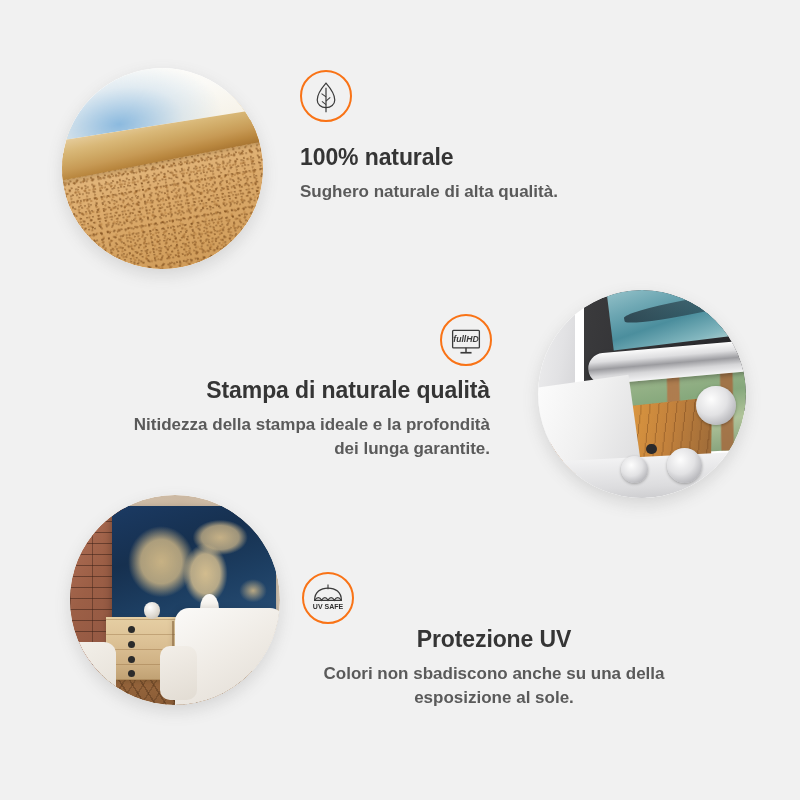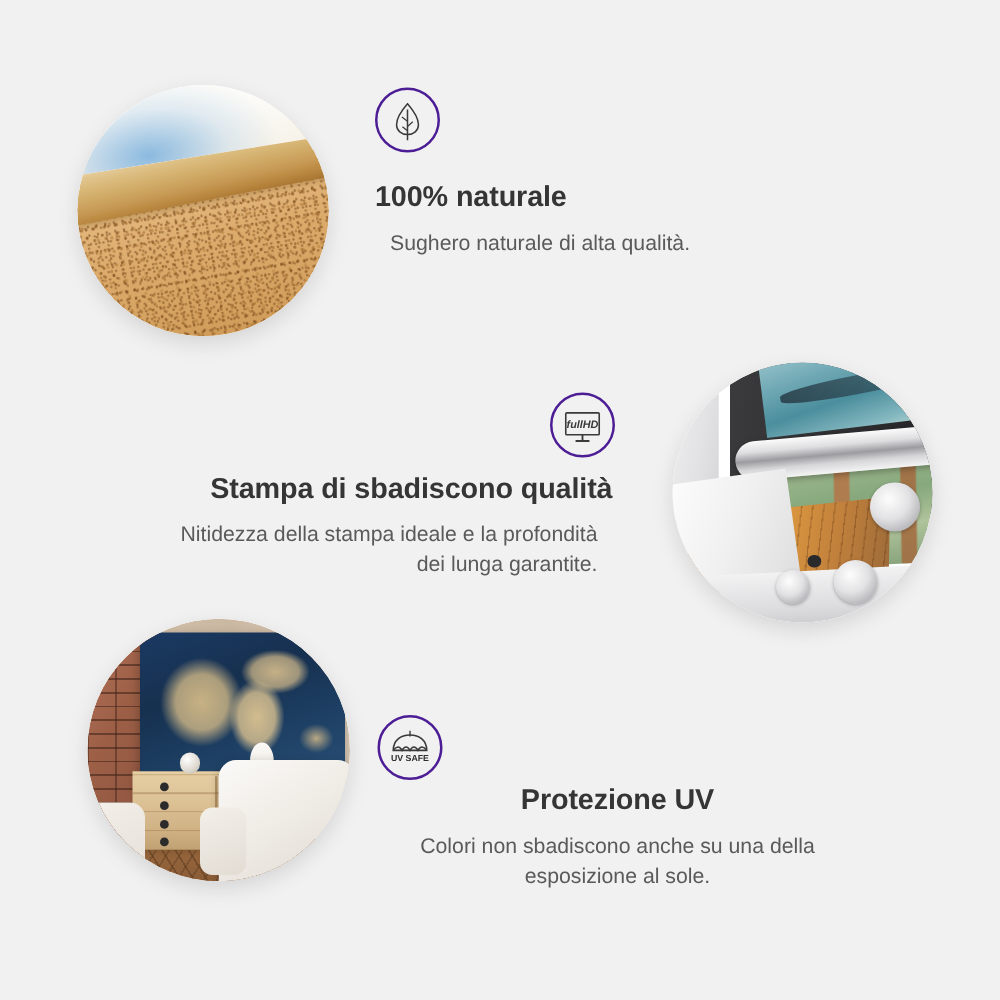--- a/index.html
+++ b/index.html
@@ -218,44 +218,44 @@
     position: absolute; left: 35%; top: 51%; width: 8%; height: 8%;
     border-radius: 50%;
     background: radial-gradient(circle at 36% 32%, #ffffff 0%, #ddd8cf 60%, #bdb7ad 100%);
   }
 
   
   .icon-badge {
     position: absolute;
     width: 52px; height: 52px;
     border-radius: 50%;
-    border: 2px solid #4c1d95;
+    border: 2px solid #f97316;
     box-sizing: border-box;
   }
   .icon-badge svg { display: block; width: 100%; height: 100%; }
   #icon-leaf    { left: 300px; top: 70px;  }
   #icon-fullhd  { left: 440px; top: 314px; }
   #icon-uvsafe  { left: 302px; top: 572px; }
 
   
   .text-block { position: absolute; }
   .feat-title {
     font-size: 23px;
     font-weight: bold;
     color: #353535;
     letter-spacing: -0.1px;
     margin: 0 0 9px 0;
     white-space: nowrap;
   }
   .feat-desc {
     font-size: 17px;
-    font-weight: normal;
+    font-weight: bold;
     color: #5a5a5a;
     line-height: 1.42;
-    margin: 12px;
+    margin: 0;
   }
   #text-natural  { left: 300px; top: 144px; text-align: left;  width: 420px; }
   #text-print    { left: 130px; top: 377px; text-align: right; width: 360px; }
   #text-uv       { left: 284px; top: 626px; text-align: center;  width: 420px; }
 </style>
 </head>
 <body>
 
 <div class="stage">
 
@@ -303,21 +303,21 @@
   <div class="icon-badge" id="icon-fullhd">
     <svg viewBox="0 0 52 52" aria-hidden="true">
       <rect x="11.5" y="15.5" width="29" height="19" rx="1" fill="none" stroke="#3a3a3a" stroke-width="1.4"></rect>
       <line x1="26" y1="34.5" x2="26" y2="39.5" stroke="#3a3a3a" stroke-width="1.6"></line>
       <line x1="20" y1="39.8" x2="32" y2="39.8" stroke="#3a3a3a" stroke-width="1.8"></line>
       <text x="26" y="28.4" text-anchor="middle" font-family="Liberation Sans, sans-serif" font-size="9.4" font-style="italic" font-weight="bold" fill="#3a3a3a">fullHD</text>
     </svg>
   </div>
 
   <div class="text-block" id="text-print">
-    <p class="feat-title">Stampa di sbadiscono qualità</p>
+    <p class="feat-title">Stampa di naturale qualità</p>
     <p class="feat-desc">Nitidezza della stampa ideale e la profondità dei lunga garantite.</p>
   </div>
 
   <div class="photo-circle" id="photo-room">
     <div class="photo-inner">
       <div class="rm-wall"></div>
       <div class="rm-brick"></div>
       <div class="rm-map"></div>
       <div class="rm-floor"></div>
       <div class="rm-dresser">

